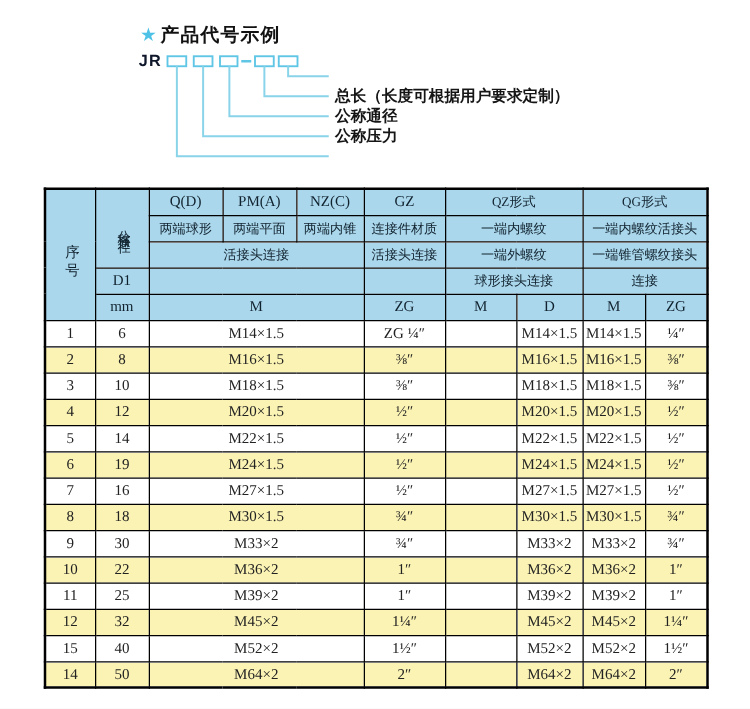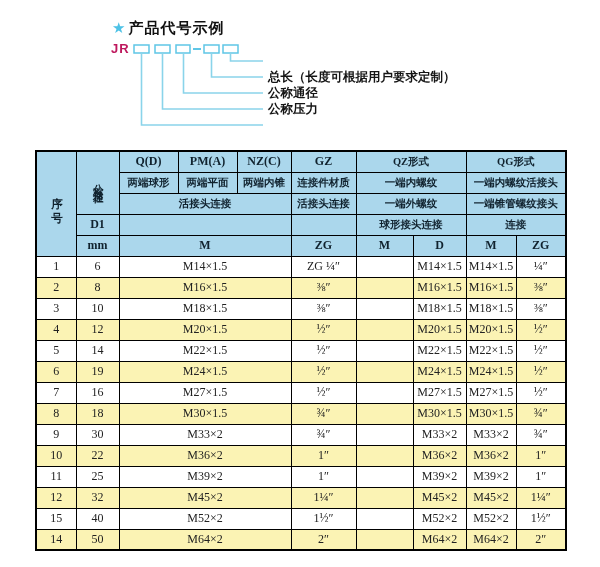--- a/index.html
+++ b/index.html
@@ -13,21 +13,21 @@
   .diagram-svg { position: absolute; left: 0; top: 0; }
   .diagram-title {
     position: absolute; left: 112px; top: 19px;
     font-size: 15px; font-weight: bold; letter-spacing: 1px;
     color: #111;
     text-align: right;
   }
   .diagram-title .star { color: #4ec2e6; margin-right: 2px; font-weight: normal; }
   .jr-code {
     position: absolute; left: 111px; top: 41px;
-    font-size: 13px; font-weight: bold; color: #be185d; letter-spacing: 1px;
+    font-size: 13px; font-weight: bold; color: #0f172a; letter-spacing: 1px;
   }
   .diag-label {
     position: absolute; left: 268px; height: 16px; line-height: 16px;
     font-size: 12.5px; font-weight: bold; color: #151515; white-space: nowrap;
   }
   
   .table-title {
     position: absolute; left: 33px; top: 123px;
     font-size: 18px; font-weight: bold; letter-spacing: 3px;
     color: #000; font-family: "Liberation Serif", serif;
@@ -41,21 +41,21 @@
     font-family: "Liberation Serif", serif;
   }
   table.ref th, table.ref td {
     border: 1px solid #000;
     text-align: center; vertical-align: middle;
     padding: 0 1px; overflow: hidden;
   }
   table.ref thead tr { height: 21px; }
   table.ref tbody tr { height: 21px; }
   table.ref thead th {
-    background: #abd7ec; font-weight: bold;
+    background: #abd7ec; font-weight: normal;
     font-size: 10.5px; color: #10222e;
   }
   table.ref thead th.latin { font-size: 12px; font-family: "Liberation Serif", serif; }
   table.ref tbody td { font-size: 12px; color: #222; background: #ffffff; }
   table.ref tbody tr:nth-child(even) td { background: #fbf3b4; }
   .v-text {
     writing-mode: vertical-lr; text-orientation: upright;
     display: inline-block; line-height: 1;
   }
   .v-seq { letter-spacing: 16px; font-size: 11.5px; }

